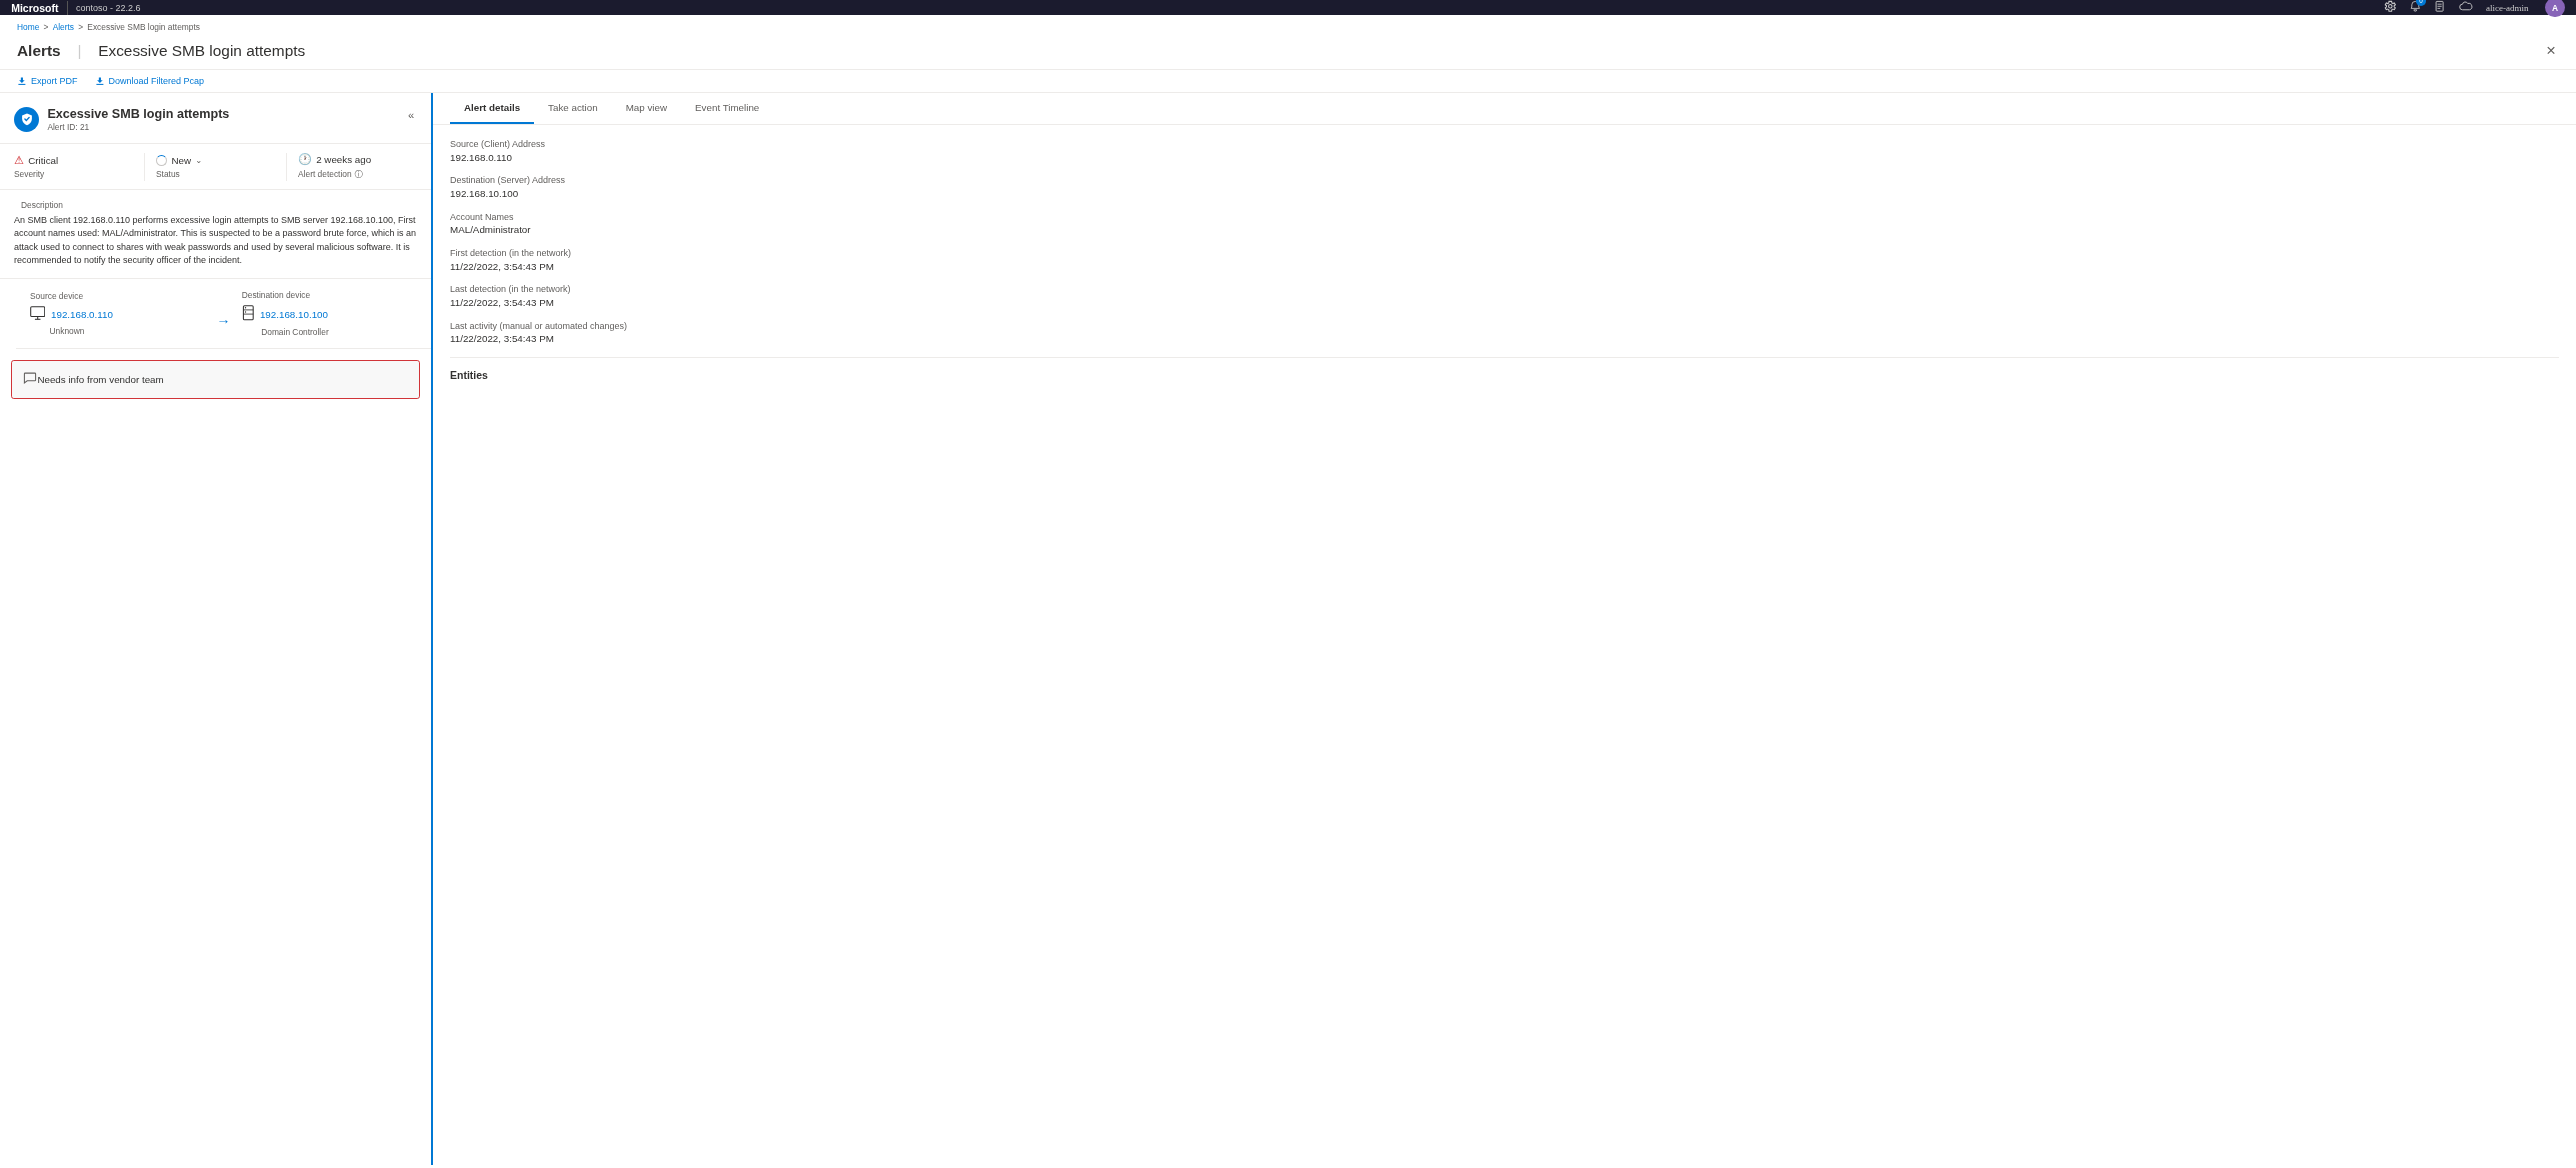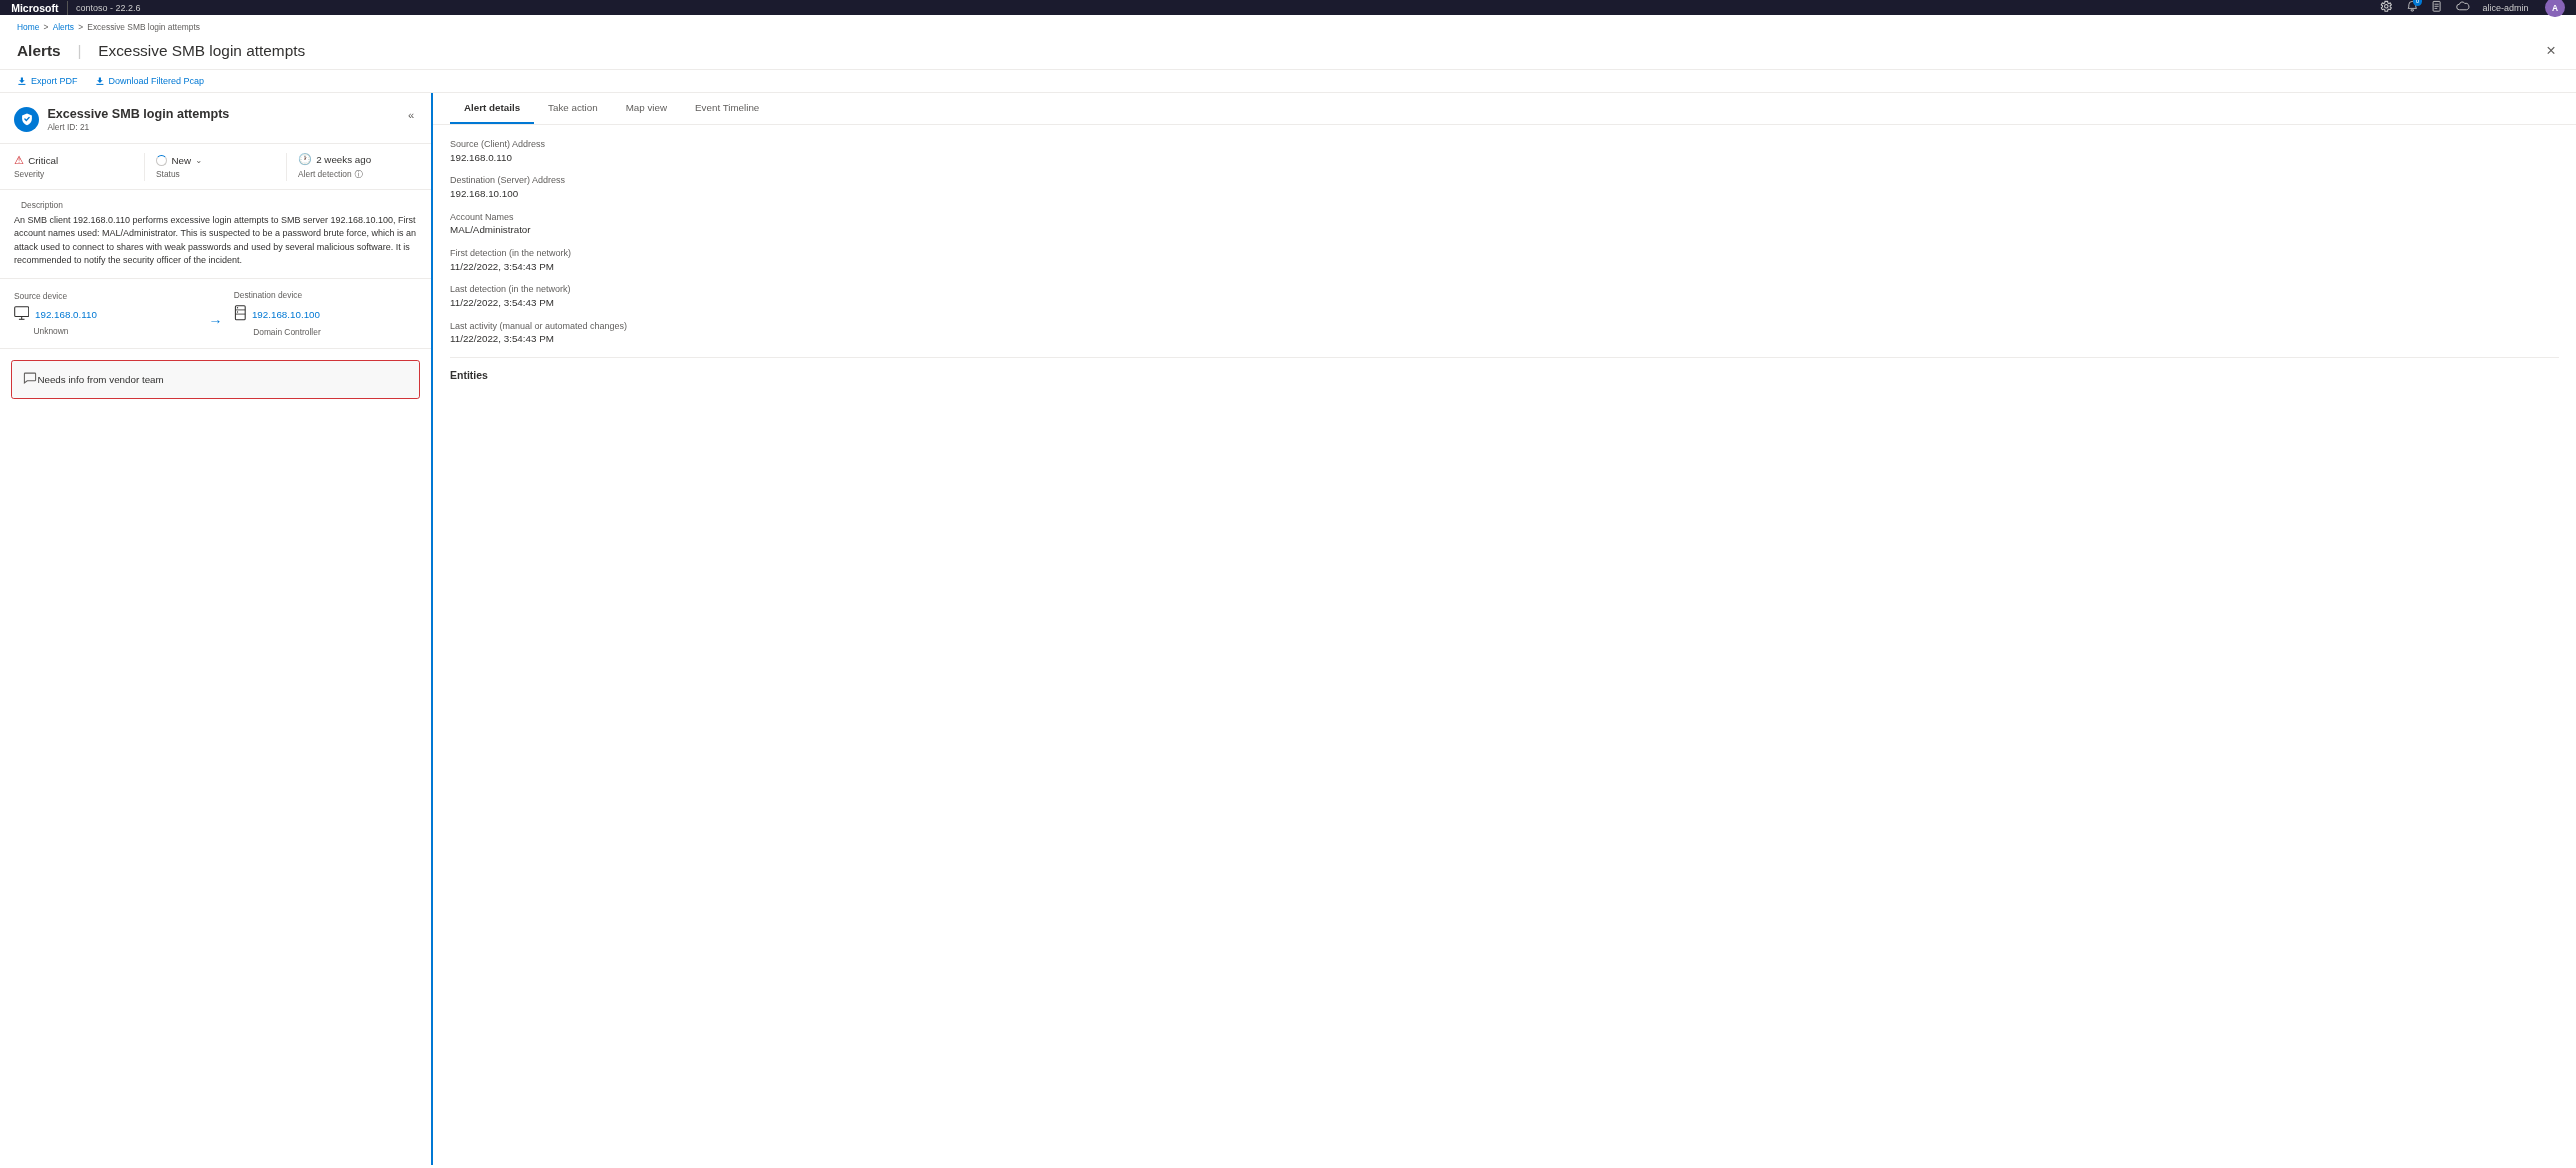--- a/index.html
+++ b/index.html
@@ -65,20 +65,21 @@
       font-size: 8.4px;
       color: #fff;
       font-weight: 600;
       cursor: pointer;
     }
     .user-name {
       font-size: 9px;
       color: #ccc;
       margin-right: 4.2px;
       cursor: pointer;
+      font-family: Liberation Serif, serif;
     }
 
     
     .breadcrumb {
       padding: 7px 17px 4.2px;
       font-size: 8.4px;
       color: #0078d4;
       display: flex;
       align-items: center;
       gap: 4.2px;
@@ -267,20 +268,21 @@
       line-height: 1.5;
     }
 
     
     .devices-section {
       padding: 11.2px 14px;
       border-bottom: 0.7px solid #edebe9;
       display: flex;
       align-items: center;
       gap: 0;
+      margin-left: 16px;
     }
     .device-block {
       display: flex;
       flex-direction: column;
       gap: 2.8px;
       flex: 1;
     }
     .device-label {
       font-size: 8.4px;
       color: #605e5c;

